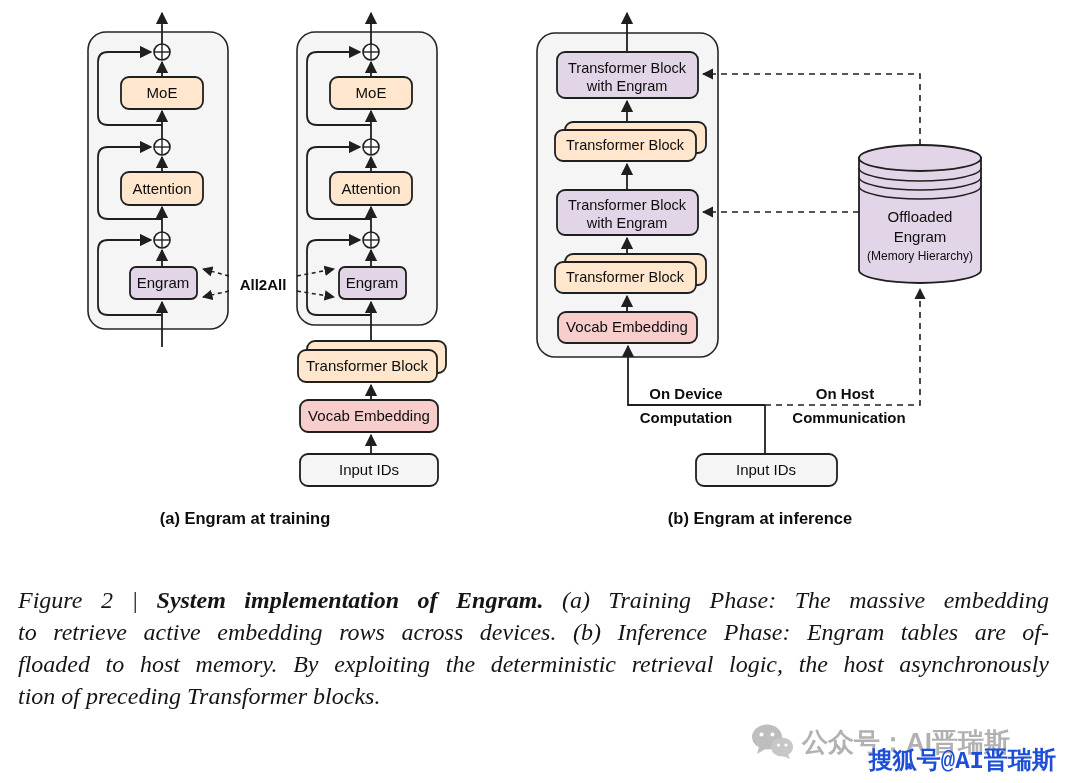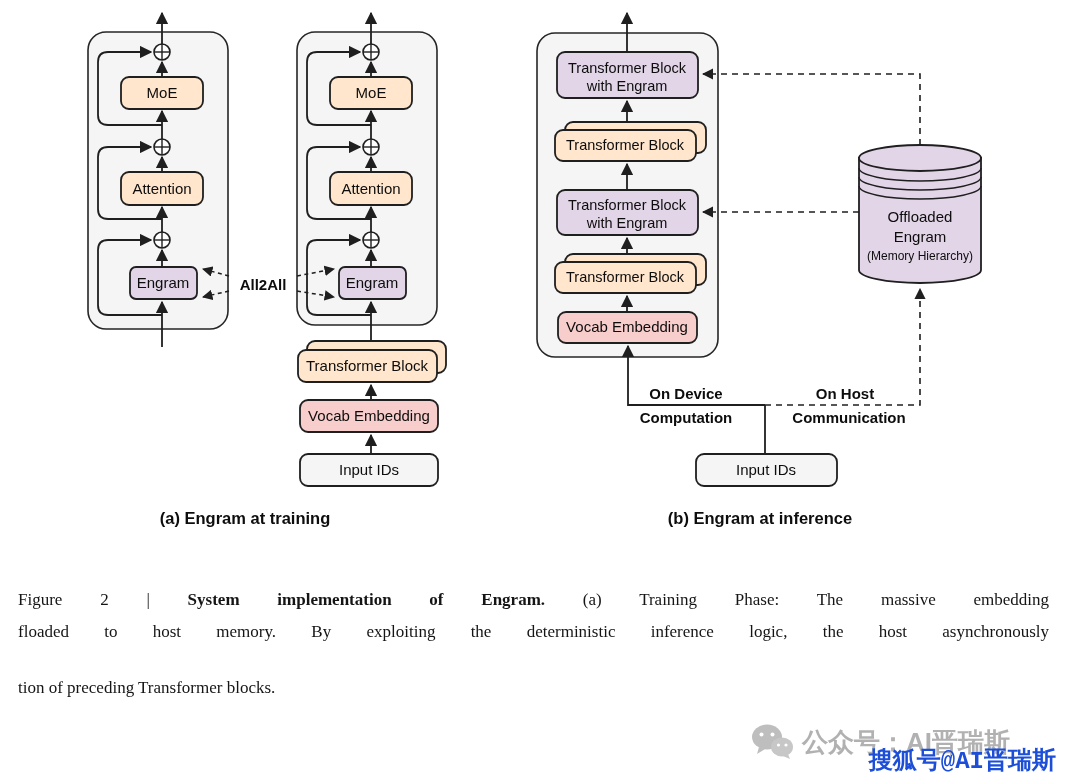--- a/index.html
+++ b/index.html
@@ -12,23 +12,23 @@
   .thin{stroke-width:1.4;}
   .dash{stroke:#1f1f1f;stroke-width:1.6;fill:none;stroke-dasharray:6 5;}
   .dash2{stroke-dasharray:4 3.5;stroke-width:1.5;}
   .xor{fill:#ffffff;stroke:#1f1f1f;stroke-width:1.6;}
   .lbl{font-size:15px;text-anchor:middle;}
   .lbl2{font-size:14.5px;text-anchor:middle;}
   .sm{font-size:12px;text-anchor:middle;}
   .bold{font-weight:bold;}
   .cap{font-size:16.5px;font-weight:bold;text-anchor:middle;}
   .figure-caption{position:absolute;left:18px;top:584px;width:1031px;
-        font-family:"Liberation Serif", serif;font-size:17px;color:#151515;}
+        font-family:"Liberation Serif", serif;font-size:24px;color:#151515;font-style:italic;}
   .cap-line{line-height:32px;text-align:justify;text-align-last:justify;}
-  .cap-line.last{text-align-last:left;margin-top:24px;}
+  .cap-line.last{text-align-last:left;}
   .wm-wechat{position:absolute;left:750px;top:723px;display:flex;align-items:center;gap:8px;
         color:rgba(125,125,125,0.60);font-size:26px;font-weight:bold;white-space:nowrap;
         font-family:"Liberation Sans", sans-serif;pointer-events:none;}
   .wm-sohu{position:absolute;right:24px;top:744px;color:#1d4ed8;font-size:24px;font-weight:bold;
         white-space:nowrap;font-family:Liberation Mono, monospace;pointer-events:none;}
 </style>
 </head>
 <body>
 
 <div class="page">
@@ -178,21 +178,22 @@
     <text class="lbl" x="920" y="222">Offloaded</text>
     <text class="lbl" x="920" y="242">Engram</text>
     <text class="sm" x="920" y="260">(Memory Hierarchy)</text>
   </g>
 
   <text class="cap" x="760" y="524">(b) Engram at inference</text>
 </svg>
 
 <div class="figure-caption">
   <div class="cap-line"><span>Figure 2 | </span><b>System implementation of Engram.</b><span> (a) Training Phase: The massive embedding</span></div>
-  <div class="cap-line">floaded to host memory. By exploiting the deterministic inference logic, the host asynchronously</div>
+  <div class="cap-line">to retrieve active embedding rows across devices. (b) Inference Phase: Engram tables are of-</div>
+  <div class="cap-line">floaded to host memory. By exploiting the deterministic retrieval logic, the host asynchronously</div>
   <div class="cap-line last">tion of preceding Transformer blocks.</div>
 </div>
 
 <div class="wm-wechat">
   <svg width="44" height="38" viewBox="0 0 44 38" style="opacity:.55;">
     <ellipse cx="17" cy="14" rx="15" ry="12.5" fill="#8a8a8a"></ellipse>
     <path d="M9,24 L7,31 L15,26 Z" fill="#8a8a8a"></path>
     <circle cx="11.5" cy="11.5" r="2" fill="#ffffff"></circle>
     <circle cx="22.5" cy="11.5" r="2" fill="#ffffff"></circle>
     <ellipse cx="32" cy="24" rx="11" ry="9.5" fill="#9a9a9a"></ellipse>

